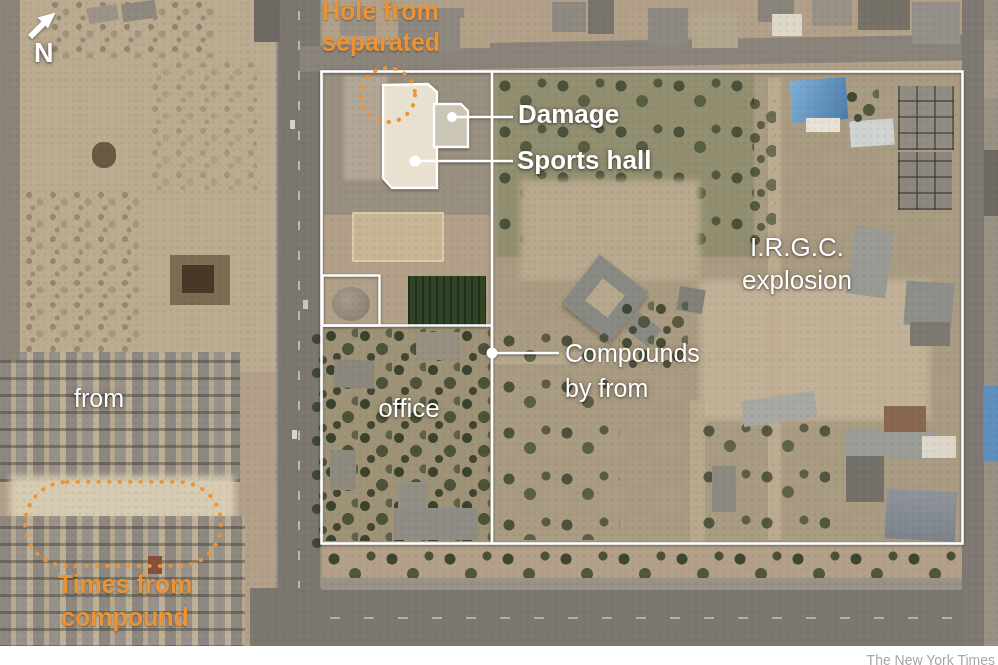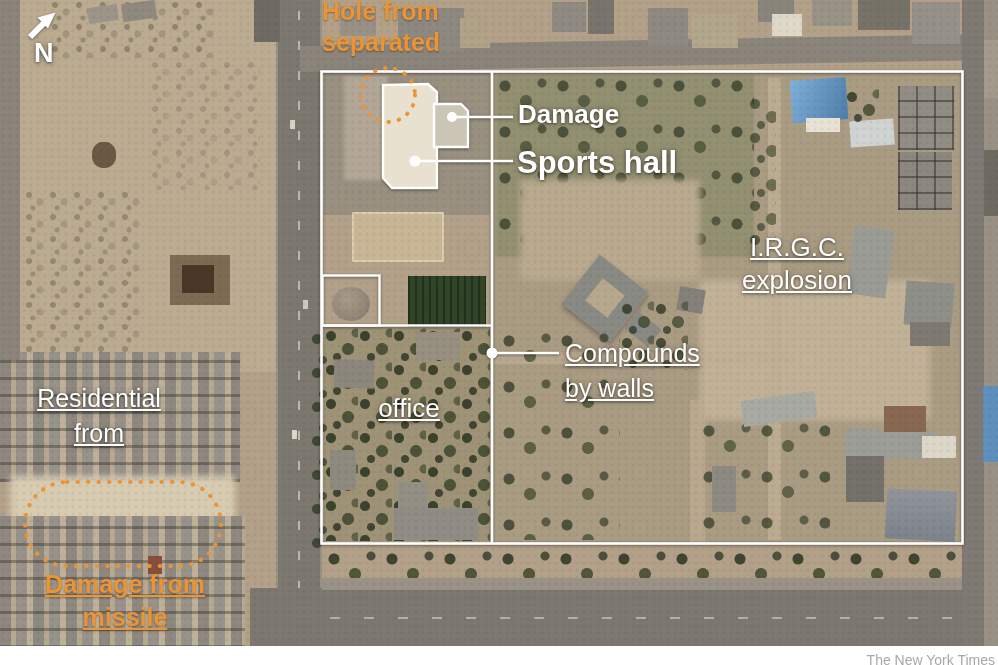--- a/index.html
+++ b/index.html
@@ -43,21 +43,21 @@
   .soft2{filter:blur(1.5px);}
 
   
   #anno{position:absolute;left:0;top:0;width:998px;height:648px;z-index:10;pointer-events:none;}
   .lbl{position:absolute;z-index:20;color:var(--annotation-white);
        text-shadow:0 1px 3px rgba(0,0,0,.55), 0 0 6px rgba(0,0,0,.25);}
   .lbl span{display:block;}
   .lbl.orange{color:var(--annotation-orange);font-weight:700;
        text-shadow:0 1px 2px rgba(0,0,0,.35);}
   .lbl.bold{font-weight:700;}
-  .lbl.center{text-align:center;text-decoration:underline;}
+  .lbl.center{text-align:center;}
   #credit-bar{position:absolute;left:0;top:646px;width:998px;height:21px;background:#fff;overflow:hidden;}
   #credit{position:absolute;right:3px;top:6px;font-size:14px;color:var(--credit-gray);white-space:nowrap;}
   svg .wline{stroke:var(--annotation-white);fill:none;}
   svg .odash{stroke:var(--annotation-orange);fill:none;}
 </style>
 </head>
 <body>
 
 <div id="stage">
   <div id="scene">
@@ -197,43 +197,42 @@
 
     <div class="lbl bold" style="left:34px;top:38px;font-size:27px;">N</div>
 
     <div class="lbl orange" style="left:322px;top:-4px;font-size:25px;line-height:31px;">
       <span>Hole from</span>
       <span>separated</span>
     </div>
 
     <div class="lbl bold" style="left:518px;top:99px;font-size:26px;">Damage</div>
 
-    <div class="lbl bold" style="left:517px;top:145px;font-size:31px;">Sports hall</div>
+    <div class="lbl bold" style="left:517px;top:145px;font-size:26px;">Sports hall</div>
 
     <div class="lbl center" style="left:714px;top:231px;width:166px;font-size:26px;line-height:33px;">
       <span>I.R.G.C.</span>
       <span>explosion</span>
     </div>
 
-    <div class="lbl" style="left:565px;top:336px;font-size:25px;line-height:35px;text-decoration:underline;">
+    <div class="lbl" style="left:565px;top:336px;font-size:25px;line-height:35px;">
       <span>Compounds</span>
-      <span>by walls</span>
+      <span>by from</span>
     </div>
 
     <div class="lbl center" style="left:329px;top:391px;width:160px;font-size:26px;line-height:34px;">
       <span>office</span>
     </div>
 
     <div class="lbl center" style="left:20px;top:381px;width:158px;font-size:25px;line-height:35px;">
-      <span>Residential</span>
       <span>from</span>
     </div>
 
     <div class="lbl orange center" style="left:30px;top:568px;width:190px;font-size:25px;line-height:33px;">
-      <span>Damage from</span>
-      <span>missile</span>
+      <span>Times from</span>
+      <span>compound</span>
     </div>
   </div>
 
   <div id="credit-bar">
     <div id="credit">The New York Times</div>
   </div>
 </div>
 
 </body></html>

